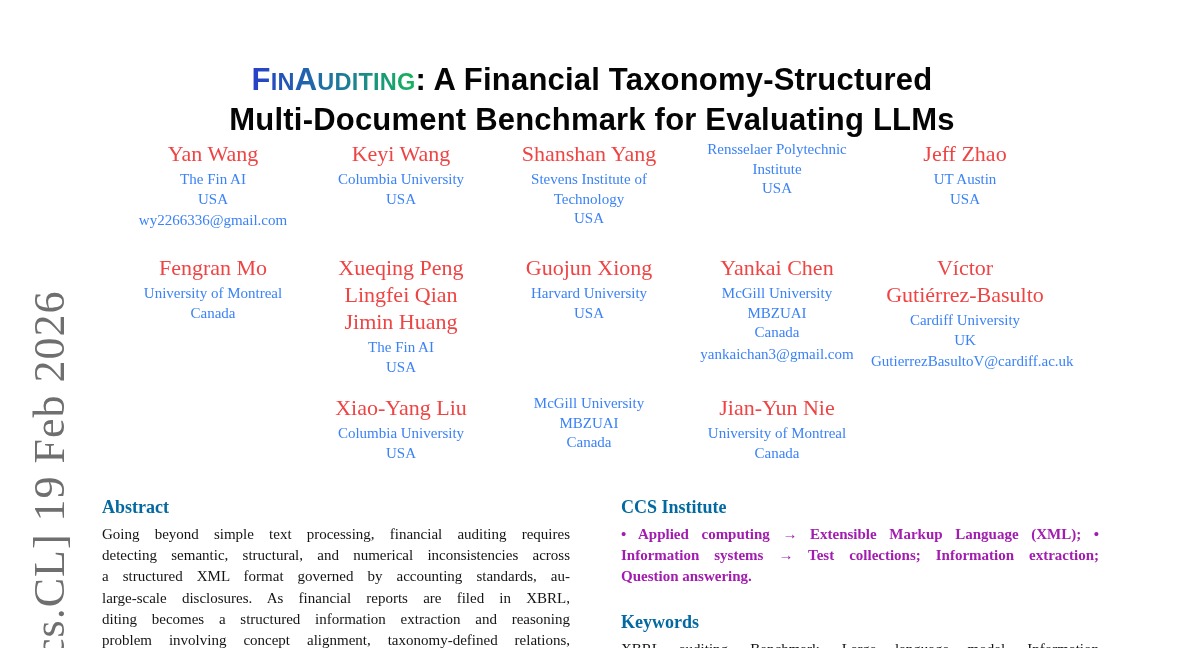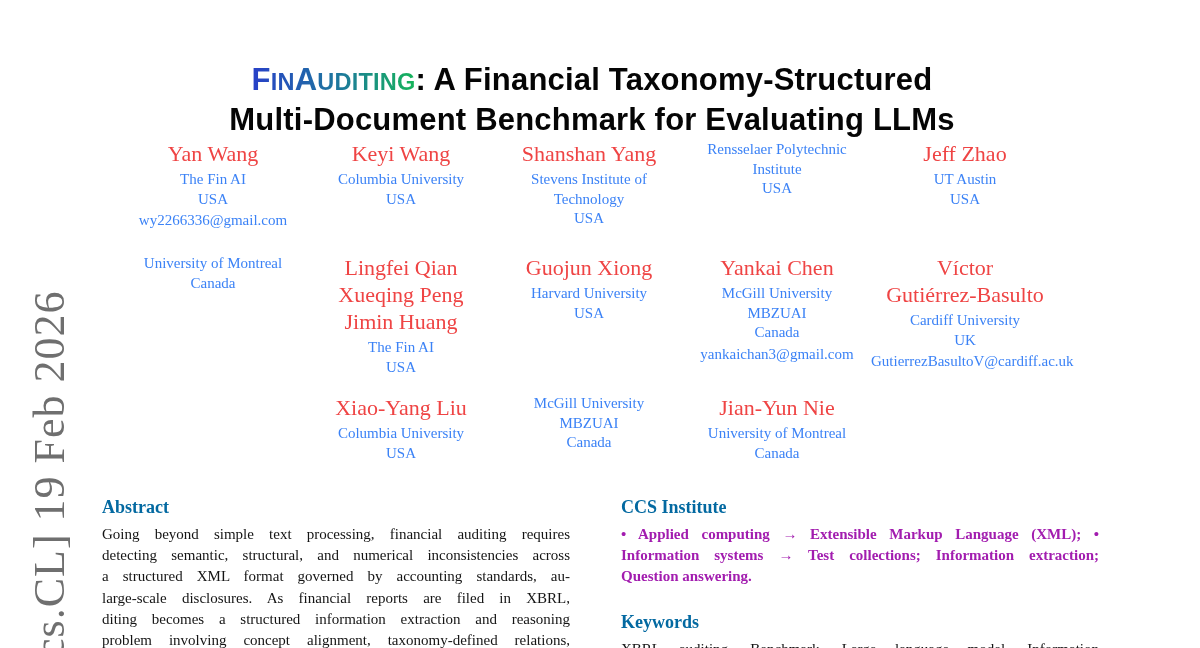--- a/index.html
+++ b/index.html
@@ -130,26 +130,27 @@
         <div class="affil">USA</div>
       </div>
       <div class="cell">
         <div class="name">Jeff Zhao</div>
         <div class="affil">UT Austin</div>
         <div class="affil">USA</div>
       </div>
     </div>
   <div class="authors-row row2">
       <div class="cell">
+        <div class="name">Fengran Mo</div>
         <div class="affil">University of Montreal</div>
         <div class="affil">Canada</div>
       </div>
       <div class="cell">
+        <div class="name">Xueqing Peng</div>
         <div class="name">Lingfei Qian</div>
-        <div class="name">Xueqing Peng</div>
         <div class="name">Jimin Huang</div>
         <div class="affil">The Fin AI</div>
         <div class="affil">USA</div>
       </div>
       <div class="cell">
         <div class="name">Guojun Xiong</div>
         <div class="affil">Harvard University</div>
         <div class="affil">USA</div>
       </div>
       <div class="cell">

